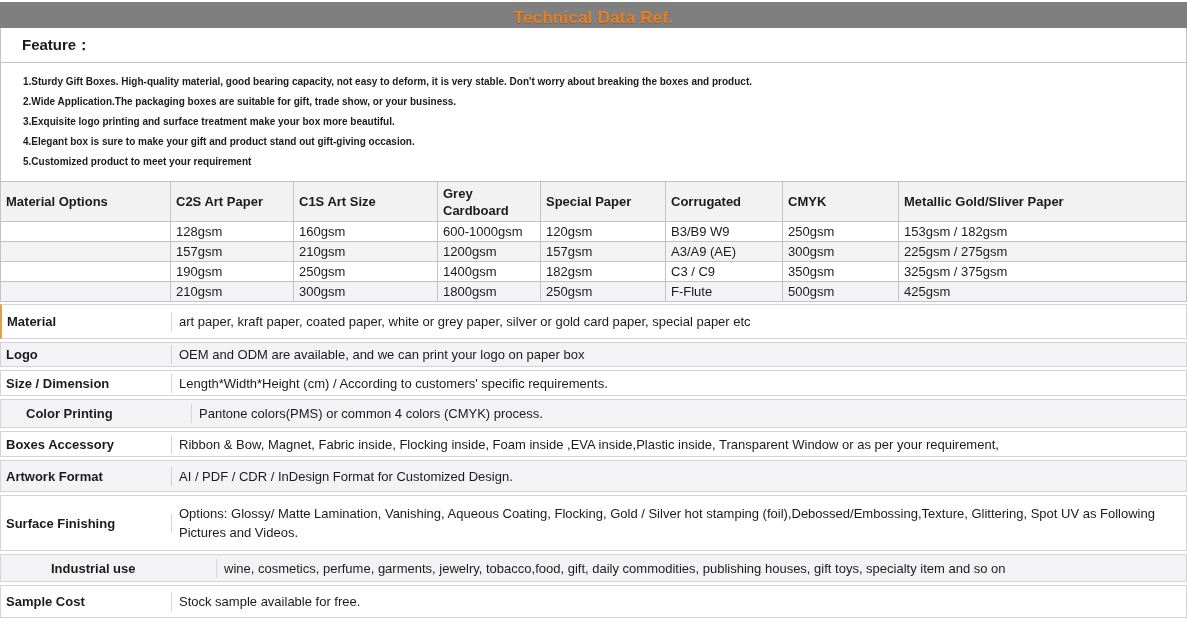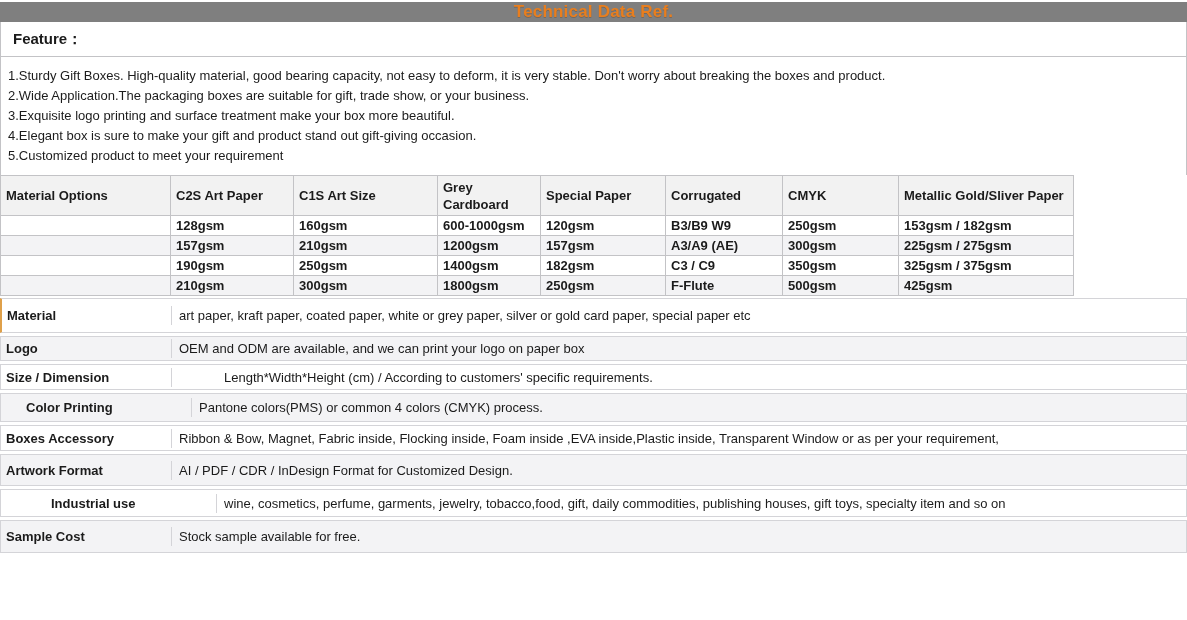--- a/index.html
+++ b/index.html
@@ -5,77 +5,76 @@
   html,body{margin:0;padding:0;}
   body{
     width:1187px;height:620px;overflow:hidden;background:#ffffff;
     font-family:"Liberation Sans","DejaVu Sans",sans-serif;
     color:#1b1b1b;
   }
   .page{width:1187px;}
 
   
   .title-bar{
-    margin-top:2px;height:20px;background:var(--title_bg,#7f7f7f);
+    margin-top:2px;height:26px;background:var(--title_bg,#7f7f7f);
     display:flex;align-items:flex-end;justify-content:center;
   }
   .title-bar span{
     color:var(--accent_orange,#e87e1e);font-weight:bold;font-size:17px;
     letter-spacing:.2px;text-shadow:0 1px 0 rgba(80,40,0,.25);
   }
 
   
   .feature-section{
     border-left:1px solid var(--border_strong,#c3c3c6);
     border-right:1px solid var(--border_strong,#c3c3c6);
   }
   .feature-heading{
-    height:34px;line-height:34px;padding-left:12px;
+    height:34px;line-height:34px;padding-left:21px;
     font-weight:bold;font-size:15px;
     border-bottom:1px solid var(--border_strong,#c3c3c6);
   }
-  .feature-list{padding:9px 6px 9px 7px;font-size:13px;}
+  .feature-list{padding:9px 6px 9px 22px;font-size:10px;font-weight:bold;}
   .feature-item{line-height:20px;white-space:nowrap;}
 
   
   table.materials-table{
-    width:1074px;border-collapse:collapse;table-layout:fixed;
+    width:1187px;border-collapse:collapse;table-layout:fixed;
     font-size:13px;
   }
   table.materials-table col:nth-child(1){width:170px;}
   table.materials-table col:nth-child(2){width:123px;}
   table.materials-table col:nth-child(3){width:144px;}
   table.materials-table col:nth-child(4){width:103px;}
   table.materials-table col:nth-child(5){width:125px;}
   table.materials-table col:nth-child(6){width:117px;}
   table.materials-table col:nth-child(7){width:116px;}
   table.materials-table col:nth-child(8){width:auto;}
   table.materials-table th, table.materials-table td{
     border:1px solid var(--border_strong,#c3c3c6);
     padding:1px 5px;text-align:left;vertical-align:middle;
     overflow:hidden;
-    font-weight:bold;
   }
   table.materials-table thead tr{height:40px;background:var(--header_bg,#f2f2f2);}
   table.materials-table thead th{font-weight:bold;line-height:17px;}
   table.materials-table tbody tr{height:20px;}
   table.materials-table tbody tr:nth-child(even){background:var(--row_alt,#f3f3f5);}
 
   
   .spec-rows{margin-top:2px;}
   .spec-row{
     display:flex;align-items:center;margin-top:3px;
     border:1px solid var(--border_light,#d4d4d8);
     box-sizing:border-box;font-size:13px;background:#ffffff;
   }
   .spec-row:first-child{margin-top:0;}
   .spec-row:nth-child(even){background:var(--row_alt,#f3f3f5);}
   .spec-row-0{border-left:2px solid var(--material_row_accent,#dfa04a);min-height:35px;}
   .spec-row-1{min-height:21px;}
-  .spec-row-2{min-height:26px;gap:45px;}
+  .spec-row-2{min-height:26px;}
   .spec-row-3{min-height:29px;padding-left:20px;}
   .spec-row-4{min-height:26px;}
   .spec-row-5{min-height:32px;}
   .spec-row-6{min-height:56px;}
   .spec-row-7{min-height:28px;padding-left:45px;}
   .spec-row-8{min-height:33px;}
   .spec-label{
     flex:0 0 171px;box-sizing:border-box;
     border-right:1px solid var(--border_light,#d4d4d8);
     display:flex;align-items:center;padding:2px 5px;font-weight:bold;
@@ -190,20 +189,24 @@
         <div class="spec-value">Pantone colors(PMS) or common 4 colors (CMYK) process.</div>
       </div>
       <div class="spec-row spec-row-4">
         <div class="spec-label">Boxes Accessory</div>
         <div class="spec-value">Ribbon &amp; Bow, Magnet, Fabric inside, Flocking inside, Foam inside ,EVA inside,Plastic inside, Transparent Window or as per your requirement,</div>
       </div>
       <div class="spec-row spec-row-5">
         <div class="spec-label">Artwork Format</div>
         <div class="spec-value">AI / PDF / CDR / InDesign Format for Customized Design.</div>
       </div>
+      <div class="spec-row spec-row-6">
+        <div class="spec-label">Surface Finishing</div>
+        <div class="spec-value">Options: Glossy/ Matte Lamination, Vanishing, Aqueous Coating, Flocking, Gold / Silver hot stamping (foil),Debossed/Embossing,Texture, Glittering, Spot UV as Following Pictures and Videos.</div>
+      </div>
       <div class="spec-row spec-row-7">
         <div class="spec-label">Industrial use</div>
         <div class="spec-value">wine, cosmetics, perfume, garments, jewelry, tobacco,food, gift, daily commodities, publishing houses, gift toys, specialty item and so on</div>
       </div>
       <div class="spec-row spec-row-8">
         <div class="spec-label">Sample Cost</div>
         <div class="spec-value">Stock sample available for free.</div>
       </div>
     </div>
 

